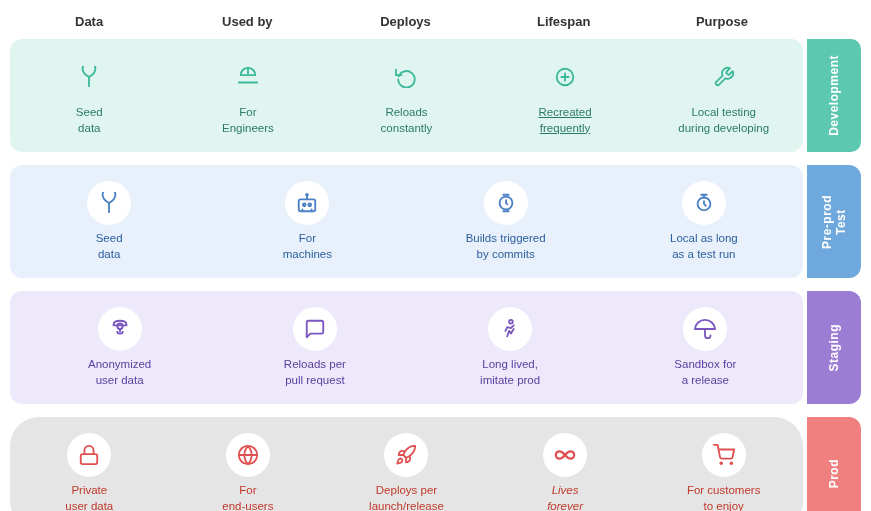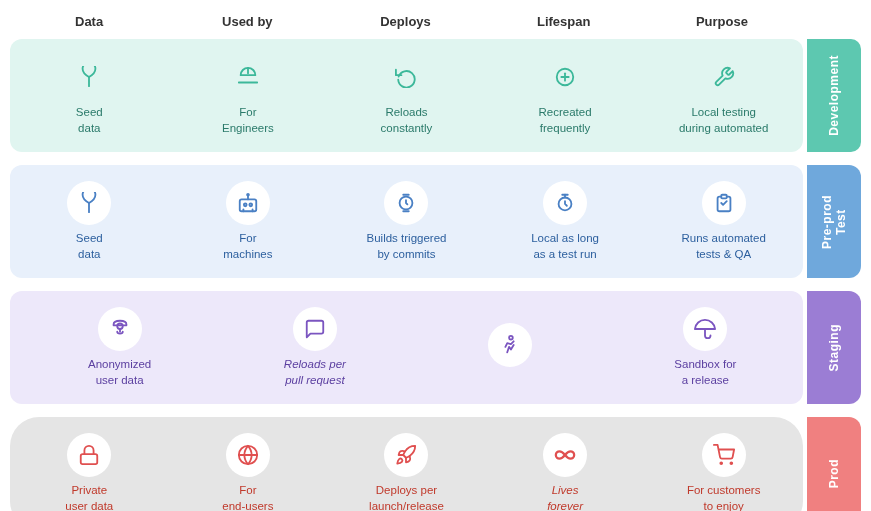--- a/index.html
+++ b/index.html
@@ -161,31 +161,31 @@
 constantly</div>
           </div>
           <div class="cell">
             <div class="cell-icon">
               <svg width="22" height="22" viewBox="0 0 24 24" fill="none" stroke="#3cb89a" stroke-width="2" stroke-linecap="round" stroke-linejoin="round">
                 <circle cx="12" cy="12" r="9"></circle>
                 <line x1="12" y1="8" x2="12" y2="16"></line>
                 <line x1="8" y1="12" x2="16" y2="12"></line>
               </svg>
             </div>
-            <div class="cell-label" style="color: rgb(42, 122, 106); white-space: pre-line;">Recreated
+            <div class="cell-label" style="color: rgb(42, 122, 106); white-space: pre-line; text-decoration: underline;">Recreated
 frequently</div>
           </div>
           <div class="cell">
             <div class="cell-icon">
               <svg width="22" height="22" viewBox="0 0 24 24" fill="none" stroke="#3cb89a" stroke-width="2" stroke-linecap="round" stroke-linejoin="round">
                 <path d="M14.7 6.3a1 1 0 0 0 0 1.4l1.6 1.6a1 1 0 0 0 1.4 0l3.77-3.77a6 6 0 0 1-7.94 7.94l-6.91 6.91a2.12 2.12 0 0 1-3-3l6.91-6.91a6 6 0 0 1 7.94-7.94l-3.76 3.76z"></path>
               </svg>
             </div>
             <div class="cell-label" style="color: rgb(42, 122, 106); white-space: pre-line;">Local testing
-during automated</div>
+during developing</div>
           </div>
         </div>
         <div class="env-label" style="background: rgb(93, 200, 176);">
           <span class="env-label-text" style="white-space: pre-line; text-align: center;">Development</span>
         </div>
       </div>
       <div class="row-block row-test">
         <div class="row-cells" style="background: rgb(232, 240, 251);">
           <div class="cell">
             <div class="cell-icon">
@@ -228,31 +228,20 @@
               <svg width="22" height="22" viewBox="0 0 24 24" fill="none" stroke="#4a80c4" stroke-width="2" stroke-linecap="round" stroke-linejoin="round">
                 <circle cx="12" cy="13" r="7"></circle>
                 <polyline points="12 10 12 13 14 15"></polyline>
                 <line x1="9" y1="3" x2="15" y2="3"></line>
                 <line x1="12" y1="3" x2="12" y2="6"></line>
               </svg>
             </div>
             <div class="cell-label" style="color: rgb(44, 95, 158); white-space: pre-line;">Local as long
 as a test run</div>
           </div>
-          <div class="cell">
-            <div class="cell-icon">
-              <svg width="22" height="22" viewBox="0 0 24 24" fill="none" stroke="#4a80c4" stroke-width="2" stroke-linecap="round" stroke-linejoin="round">
-                <path d="M9 5H7a2 2 0 0 0-2 2v12a2 2 0 0 0 2 2h10a2 2 0 0 0 2-2V7a2 2 0 0 0-2-2h-2"></path>
-                <rect x="9" y="3" width="6" height="4" rx="1"></rect>
-                <path d="m9 12 2 2 4-4"></path>
-              </svg>
-            </div>
-            <div class="cell-label" style="color: rgb(44, 95, 158); white-space: pre-line;">Runs automated
-tests &amp; QA</div>
-          </div>
         </div>
         <div class="env-label" style="background: rgb(111, 168, 220);">
           <span class="env-label-text" style="white-space: pre-line; text-align: center;">Pre-prod
 Test</span>
         </div>
       </div>
       <div class="row-block row-staging">
         <div class="row-cells" style="background: rgb(237, 232, 250);">
           <div class="cell">
             <div class="cell-icon">
@@ -265,31 +254,33 @@
             </div>
             <div class="cell-label" style="color: rgb(91, 63, 160); white-space: pre-line;">Anonymized
 user data</div>
           </div>
           <div class="cell">
             <div class="cell-icon">
               <svg width="22" height="22" viewBox="0 0 24 24" fill="none" stroke="#7b55c0" stroke-width="2" stroke-linecap="round" stroke-linejoin="round">
                 <path d="M21 15a2 2 0 0 1-2 2H7l-4 4V5a2 2 0 0 1 2-2h14a2 2 0 0 1 2 2z"></path>
               </svg>
             </div>
-            <div class="cell-label" style="color: rgb(91, 63, 160); white-space: pre-line; font-style: italic;">Reloads per
+            <div class="cell-label" style="color: rgb(91, 63, 160); white-space: pre-line;">Reloads per
 pull request</div>
           </div>
           <div class="cell">
             <div class="cell-icon">
               <svg width="22" height="22" viewBox="0 0 24 24" fill="none" stroke="#7b55c0" stroke-width="2" stroke-linecap="round" stroke-linejoin="round">
                 <circle cx="13" cy="4" r="2"></circle>
                 <path d="m9 20 2-6 2 3 3-5"></path>
                 <path d="m7 14 2-4 4 1 3-3"></path>
               </svg>
             </div>
+            <div class="cell-label" style="color: rgb(91, 63, 160); white-space: pre-line;">Long lived,
+imitate prod</div>
           </div>
           <div class="cell">
             <div class="cell-icon">
               <svg width="22" height="22" viewBox="0 0 24 24" fill="none" stroke="#7b55c0" stroke-width="2" stroke-linecap="round" stroke-linejoin="round">
                 <path d="M23 12a11.05 11.05 0 0 0-22 0zm-5 7a3 3 0 0 1-6 0v-7"></path>
               </svg>
             </div>
             <div class="cell-label" style="color: rgb(91, 63, 160); white-space: pre-line;">Sandbox for
 a release</div>
           </div>

